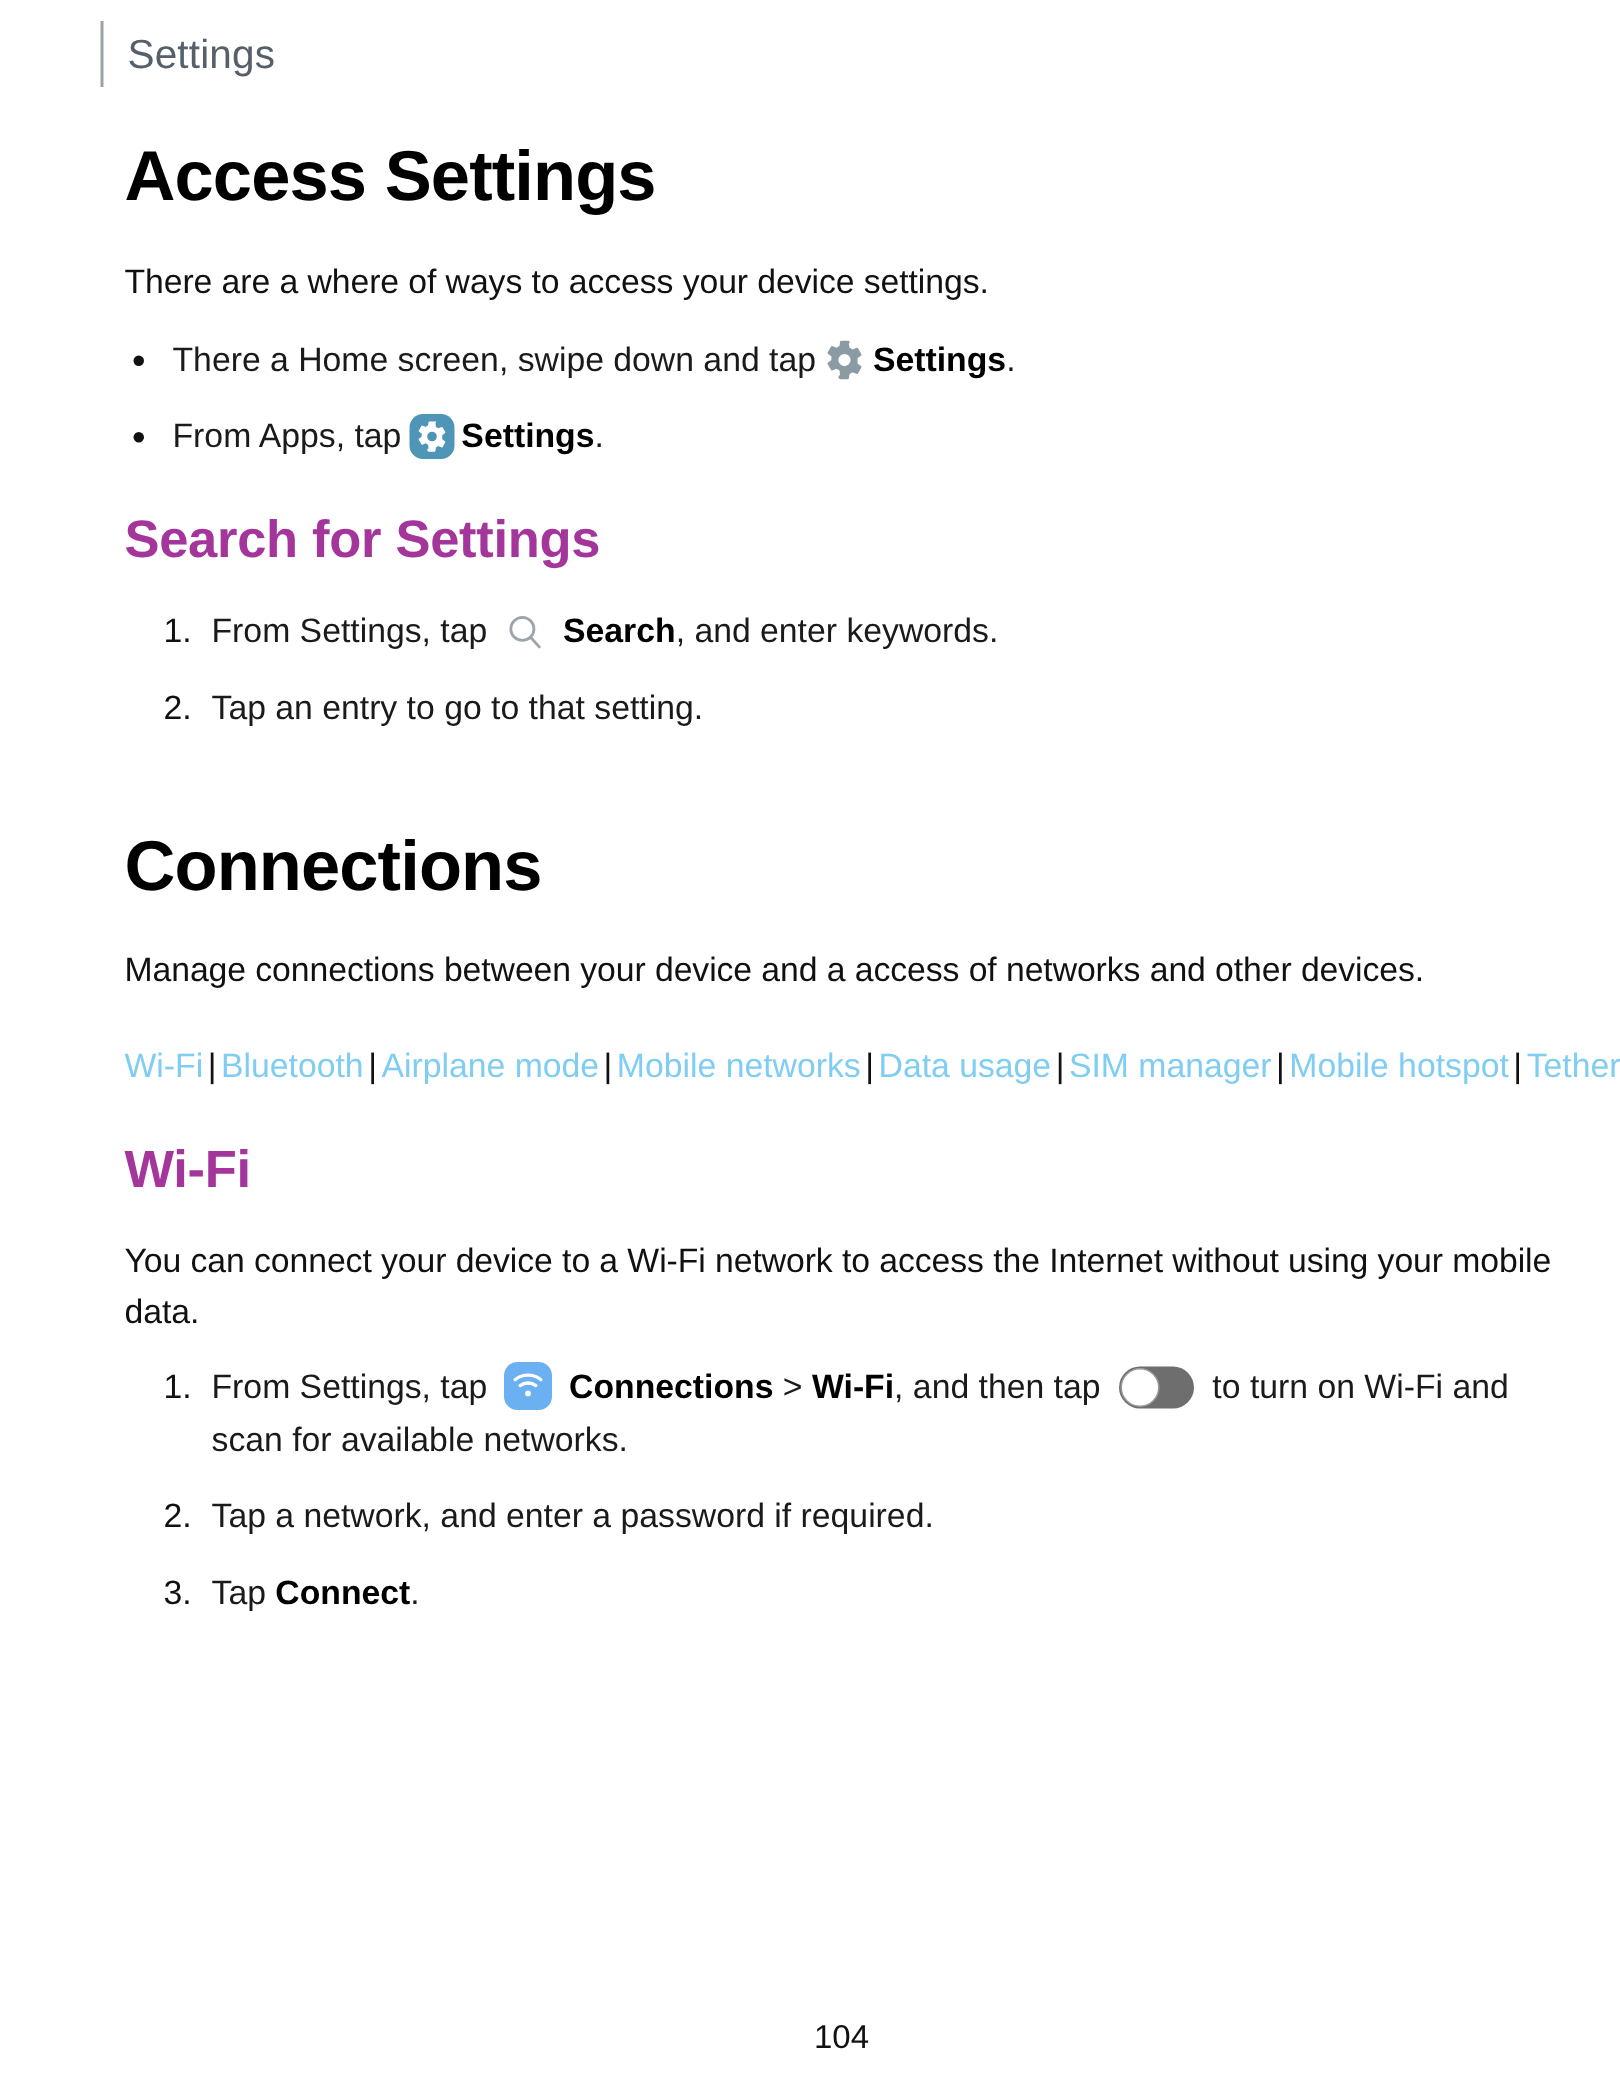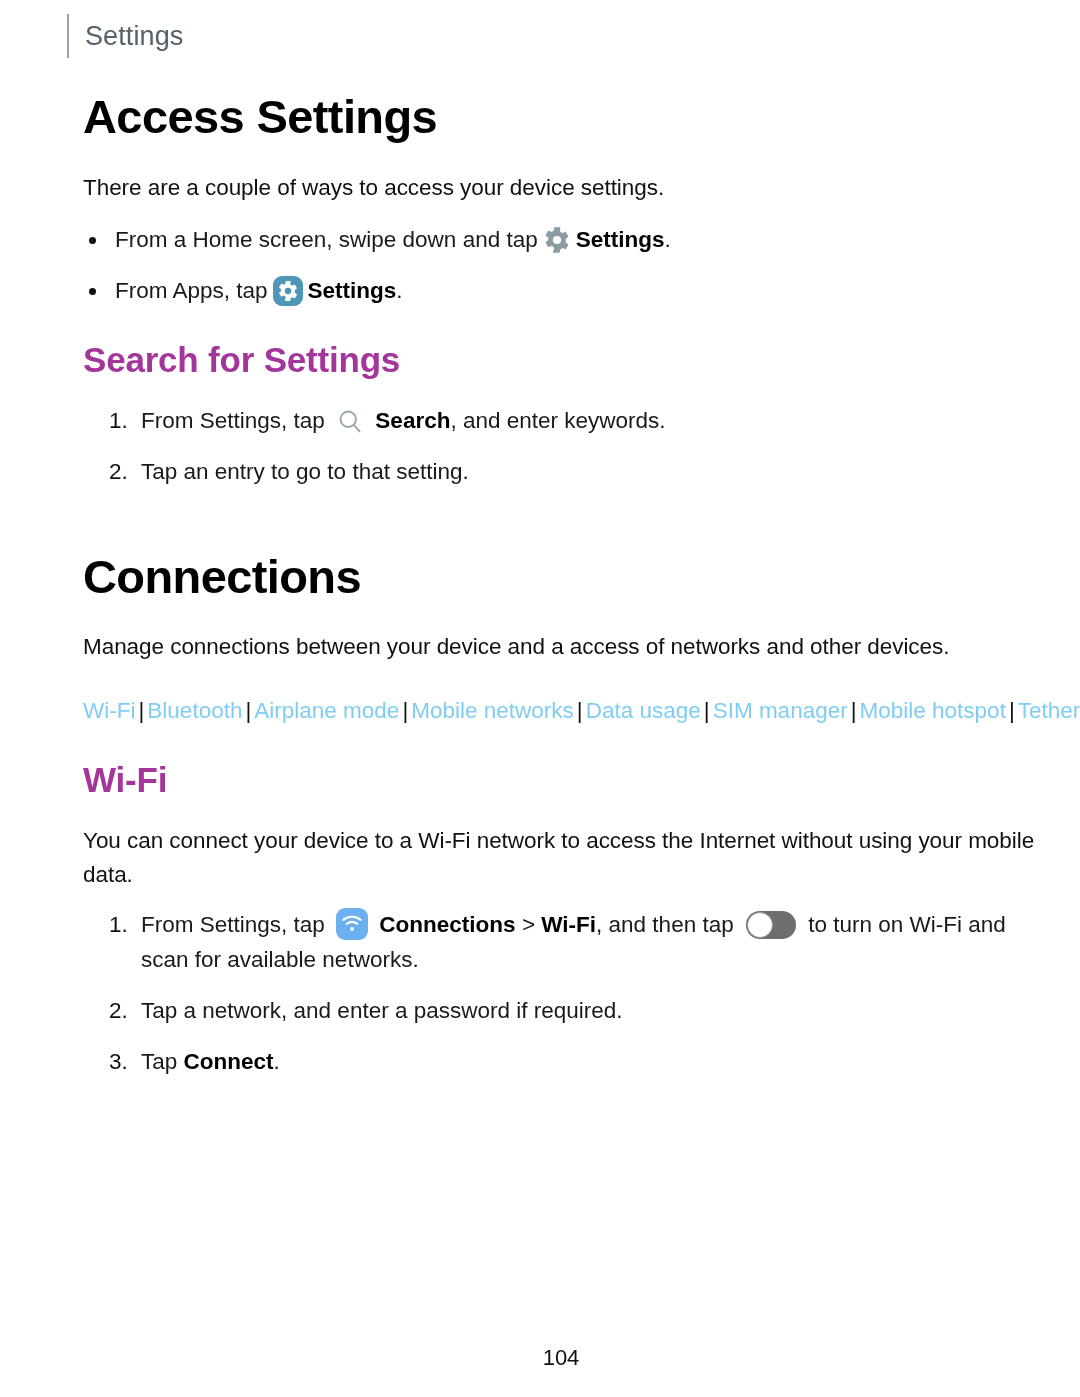--- a/index.html
+++ b/index.html
@@ -216,26 +216,26 @@
 <div class="page">
 
   <div class="running-header">
     <div class="rule"></div>
     <div class="label">Settings</div>
   </div>
 
   <div class="content">
 
     <h1 class="doc-title">Access Settings</h1>
-    <p class="body-text">There are a couple of ways to access your device settings.</p>
+    <p class="body-text">There are a where of ways to access your device settings.</p>
 
     <ul class="bullets">
       <li>
         <span class="dot"></span>
-        <span>From a Home screen, swipe down and tap</span>
+        <span>There a Home screen, swipe down and tap</span>
         <span class="icon-inline gear-plain">
           <svg width="28" height="28" viewBox="0 0 24 24" aria-hidden="true">
             <path fill="#8a9ba4" d="M19.43 12.98c.04-.32.07-.65.07-.98s-.03-.66-.07-.98l2.11-1.65a.5.5 0 0 0 .12-.64l-2-3.46a.5.5 0 0 0-.61-.22l-2.49 1a7.3 7.3 0 0 0-1.69-.98l-.38-2.65A.5.5 0 0 0 14 1h-4a.5.5 0 0 0-.49.42l-.38 2.65c-.61.25-1.17.58-1.69.98l-2.49-1a.5.5 0 0 0-.61.22l-2 3.46a.5.5 0 0 0 .12.64l2.11 1.65c-.04.32-.07.65-.07.98s.03.66.07.98l-2.11 1.65a.5.5 0 0 0-.12.64l2 3.46c.13.22.39.31.61.22l2.49-1c.52.4 1.08.73 1.69.98l.38 2.65A.5.5 0 0 0 10 23h4a.5.5 0 0 0 .49-.42l.38-2.65c.61-.25 1.17-.58 1.69-.98l2.49 1c.22.09.48 0 .61-.22l2-3.46a.5.5 0 0 0-.12-.64l-2.11-1.65zM12 15.5A3.5 3.5 0 1 1 15.5 12 3.5 3.5 0 0 1 12 15.5z"></path>
           </svg>
         </span>
         <strong>Settings</strong>
           <span>.</span>
       </li>
       <li>
         <span class="dot"></span>

